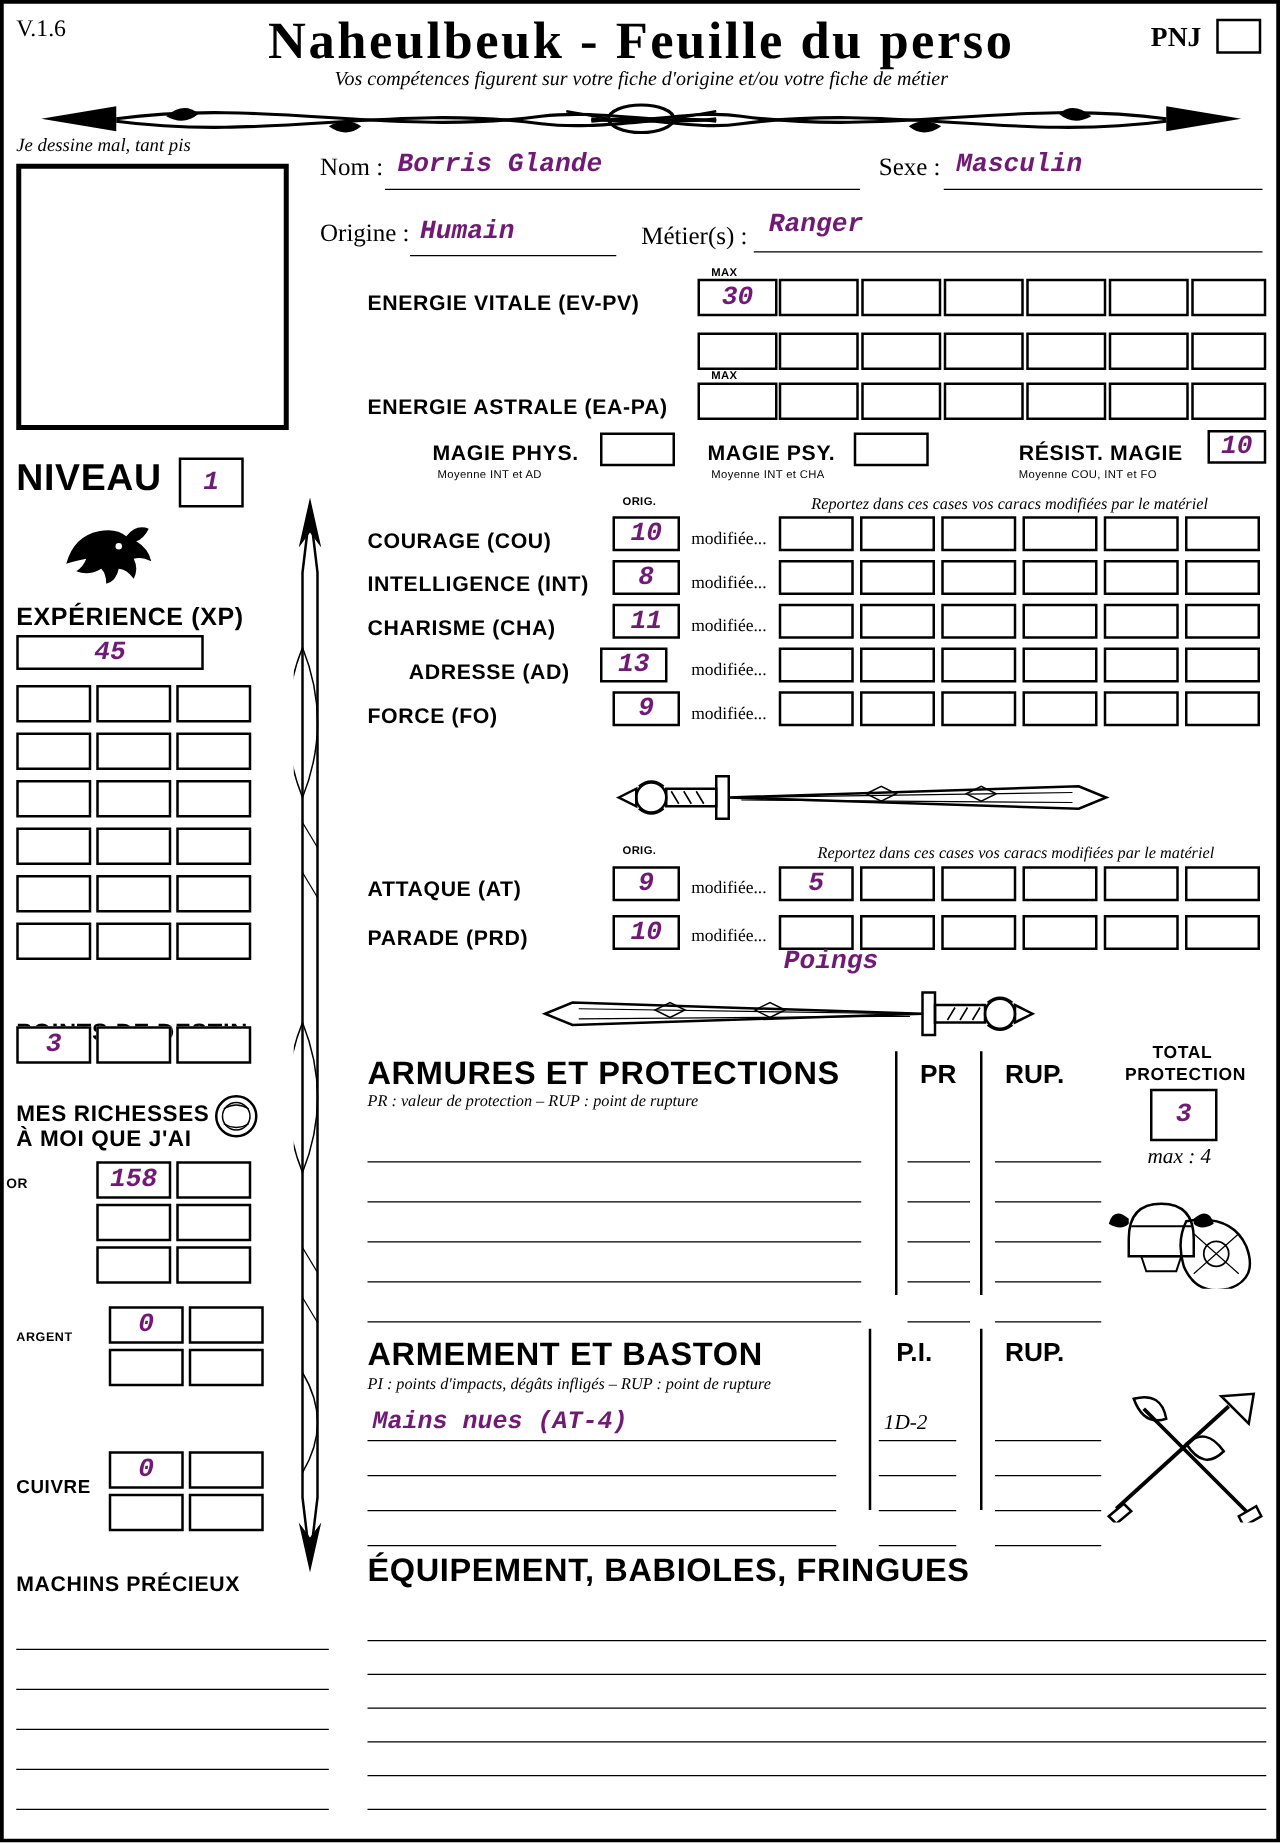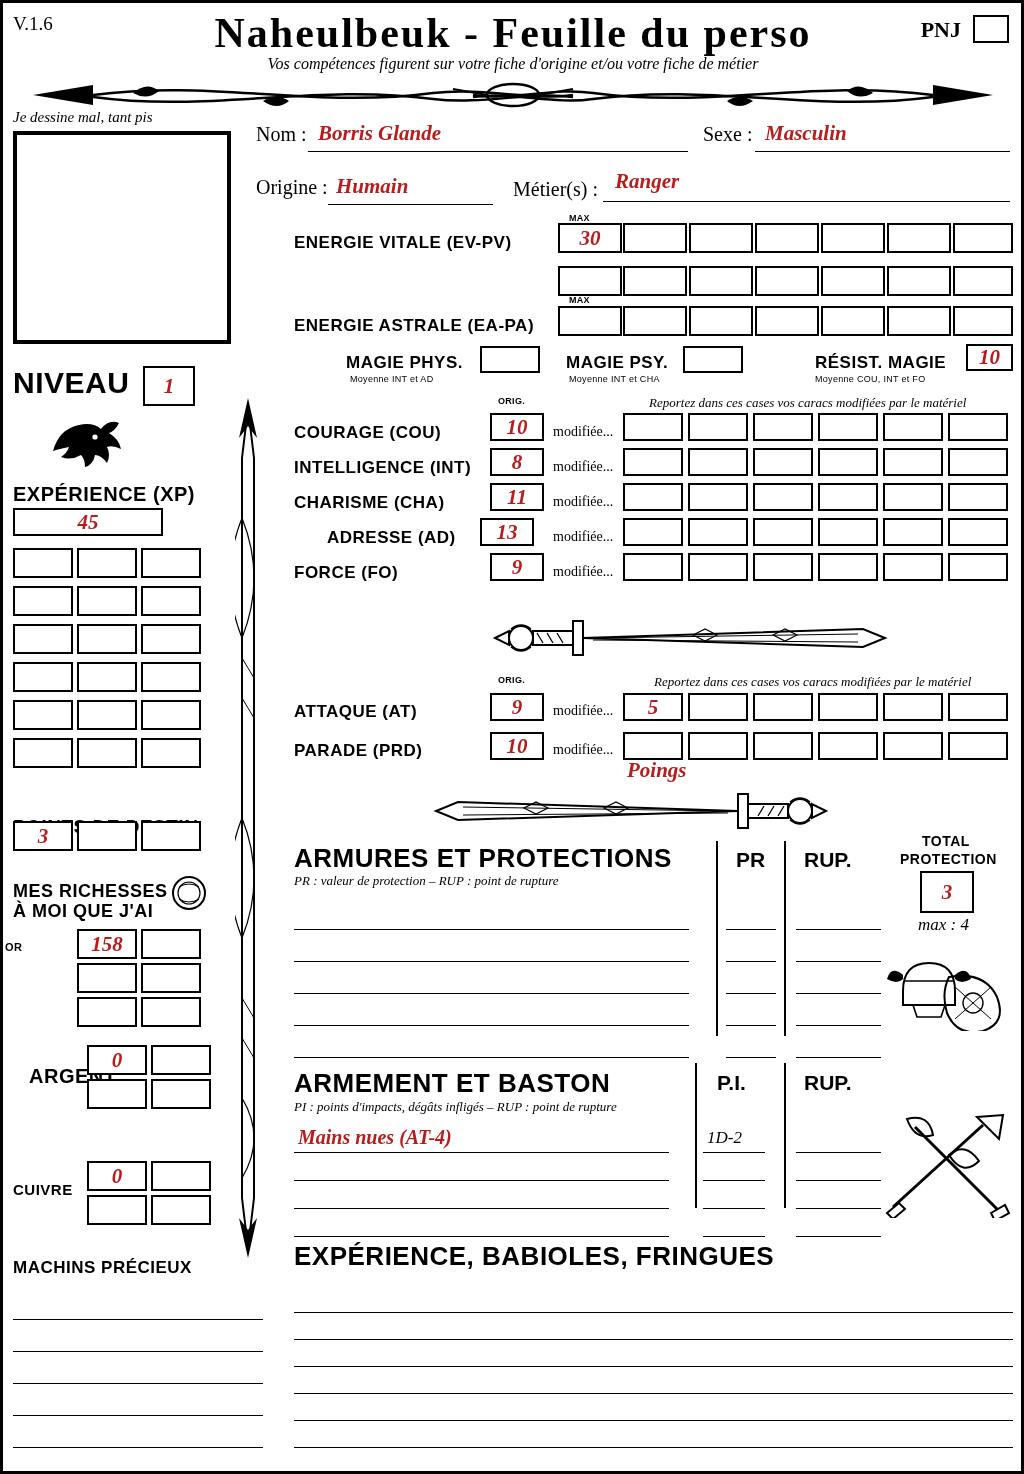--- a/index.html
+++ b/index.html
@@ -1,18 +1,18 @@
 <!DOCTYPE html>
 <html><head>
 <meta charset="utf-8">
 <style>
   html,body{margin:0;padding:0;background:#fff;}
   body{font-family:"Liberation Sans",sans-serif;}
   #sheet{position:relative;width:1024px;height:1474px;margin:0 auto;background:#fff;border:3px solid #000;box-sizing:border-box;overflow:hidden;}
-  .hand{font-family:Liberation Serif, serif;font-style:italic;font-weight:bold;font-size:21px;color:#b91c1c;}
+  .hand{font-family:Liberation Mono, monospace;font-style:italic;font-weight:bold;font-size:21px;color:#701a75;}
   .hand-sm{font-family:"Liberation Serif",serif;font-style:italic;font-size:17px;}
   .box{border:2px solid #000;box-sizing:border-box;background:#fff;}
   .abs{position:absolute;}
   .ctr{display:flex;align-items:center;justify-content:center;}
   .line{border-bottom:1.5px solid #000;}
   .title{font-family:"Liberation Serif",serif;font-weight:bold;letter-spacing:1px;}
 
   
   #ver{left:10px;top:10px;font-family:"Liberation Serif",serif;font-size:19px;}
   #maintitle{left:110px;top:6px;width:800px;text-align:center;font-size:42px;font-family:"Liberation Serif",serif;font-weight:bold;letter-spacing:2px;}
@@ -272,21 +272,21 @@
   </svg>
 
   <div class="abs sec-title" style="left:2px;top:938px;font-size:11px;">OR</div>
   <div class="abs box ctr hand" style="left:74px;top:926px;width:60px;height:30px;">158</div>
   <div class="abs box" style="left:138px;top:926px;width:60px;height:30px;"></div>
   <div class="abs box" style="left:74px;top:960px;width:60px;height:30px;"></div>
   <div class="abs box" style="left:138px;top:960px;width:60px;height:30px;"></div>
   <div class="abs box" style="left:74px;top:994px;width:60px;height:30px;"></div>
   <div class="abs box" style="left:138px;top:994px;width:60px;height:30px;"></div>
 
-  <div class="abs sec-title" style="left:26px;top:1062px;font-size:20px;">ARGENT</div>
+  <div class="abs sec-title" style="left:10px;top:1062px;font-size:10px;">ARGENT</div>
   <div class="abs box ctr hand" style="left:84px;top:1042px;width:60px;height:30px;">0</div>
   <div class="abs box" style="left:148px;top:1042px;width:60px;height:30px;"></div>
   <div class="abs box" style="left:84px;top:1076px;width:60px;height:30px;"></div>
   <div class="abs box" style="left:148px;top:1076px;width:60px;height:30px;"></div>
 
   <div class="abs sec-title" style="left:10px;top:1178px;font-size:15px;">CUIVRE</div>
   <div class="abs box ctr hand" style="left:84px;top:1158px;width:60px;height:30px;">0</div>
   <div class="abs box" style="left:148px;top:1158px;width:60px;height:30px;"></div>
   <div class="abs box" style="left:84px;top:1192px;width:60px;height:30px;"></div>
   <div class="abs box" style="left:148px;top:1192px;width:60px;height:30px;"></div>
@@ -441,21 +441,21 @@
   <svg class="abs" style="left:876px;top:1110px;width:136px;height:105px;" viewBox="0 0 136 105">
     <path d="M14 94 L104 12" stroke="#000" stroke-width="3"></path>
     <path d="M98 4 L124 2 L120 26 Z" stroke="#000" stroke-width="2" fill="none"></path>
     <path d="M8 100 l12 -10 l6 6 l-12 10 Z" stroke="#000" stroke-width="2" fill="none"></path>
     <path d="M118 96 L36 14" stroke="#000" stroke-width="3"></path>
     <path d="M28 6 q22 -6 26 16 q-18 6 -26 -16 Z" stroke="#000" stroke-width="2" fill="none"></path>
     <path d="M112 100 l14 -8 l4 8 l-14 8 Z" stroke="#000" stroke-width="2" fill="none"></path>
     <path d="M70 42 q16 -14 30 6 q-16 16 -30 -6 Z" stroke="#000" stroke-width="2" fill="none"></path>
   </svg>
 
-  <div class="abs sec-title" style="left:291px;top:1238px;">EXPÉRIENCE, BABIOLES, FRINGUES</div>
+  <div class="abs sec-title" style="left:291px;top:1238px;">ÉQUIPEMENT, BABIOLES, FRINGUES</div>
   <div id="equip-lines">
       <div class="abs line" style="left:291px;top:1285px;width:719px;height:24px;">
         <span class="hand-sm" style="position:absolute;left:4px;top:0;"></span>
       </div>
       <div class="abs line" style="left:291px;top:1312px;width:719px;height:24px;">
         <span class="hand-sm" style="position:absolute;left:4px;top:0;"></span>
       </div>
       <div class="abs line" style="left:291px;top:1339px;width:719px;height:24px;">
         <span class="hand-sm" style="position:absolute;left:4px;top:0;"></span>
       </div>

